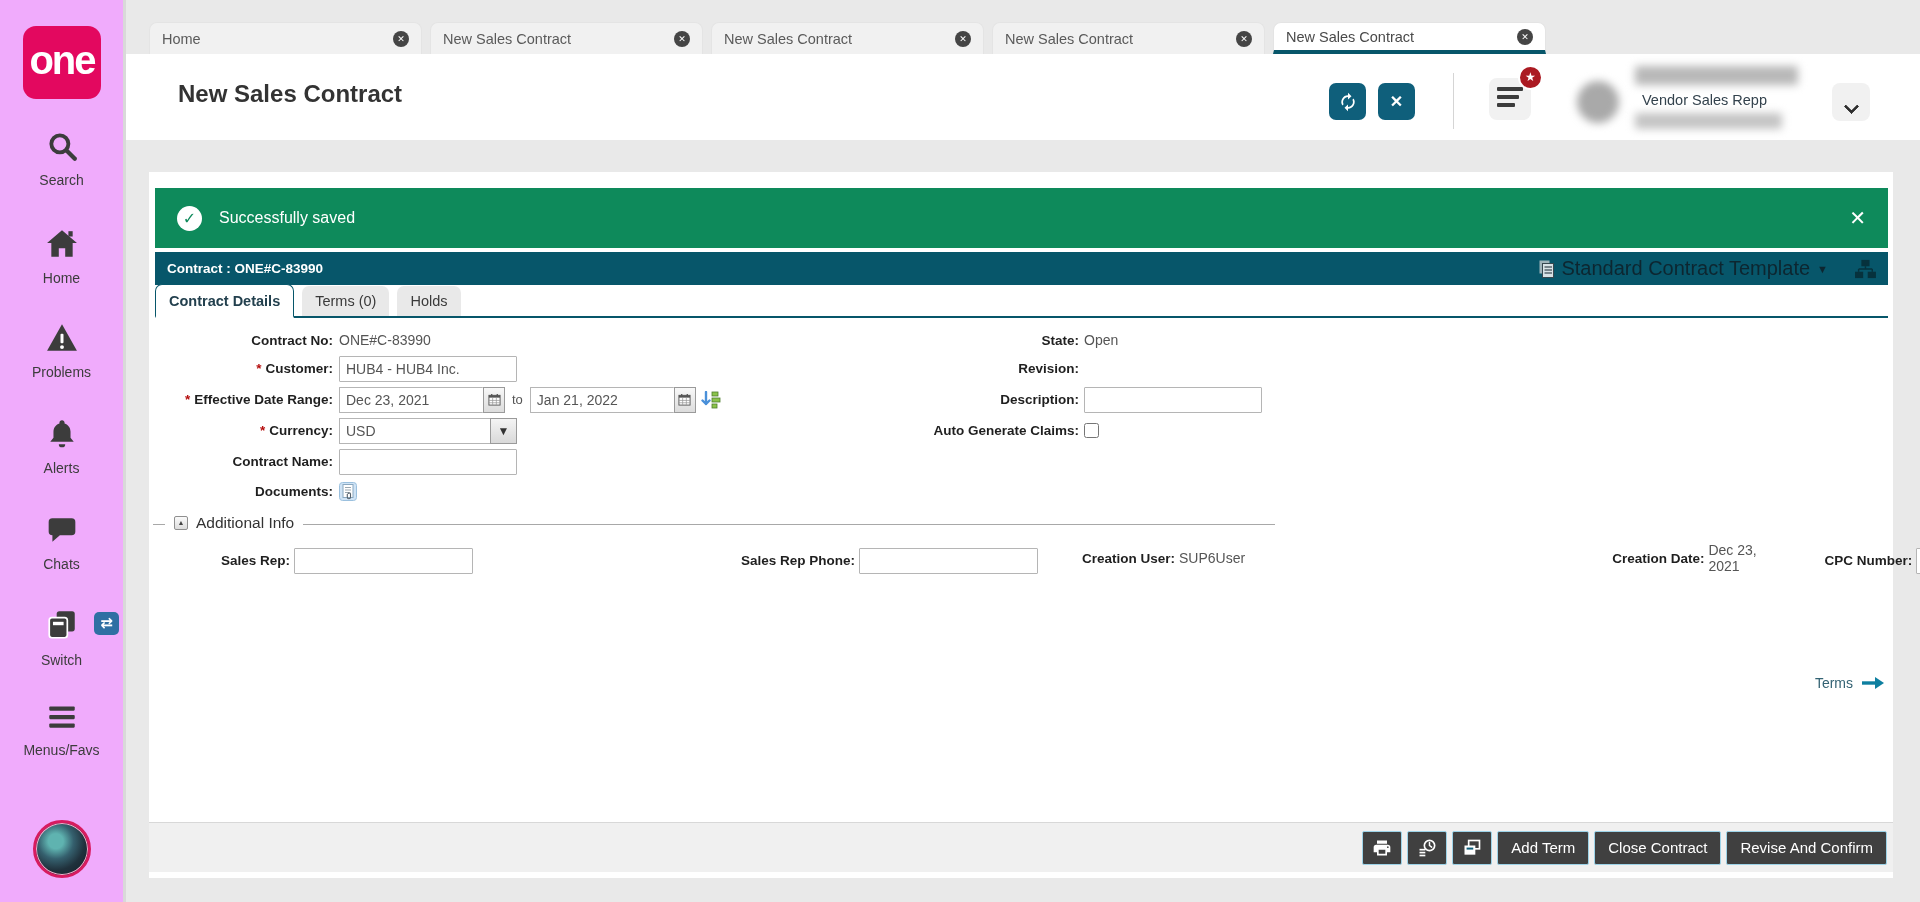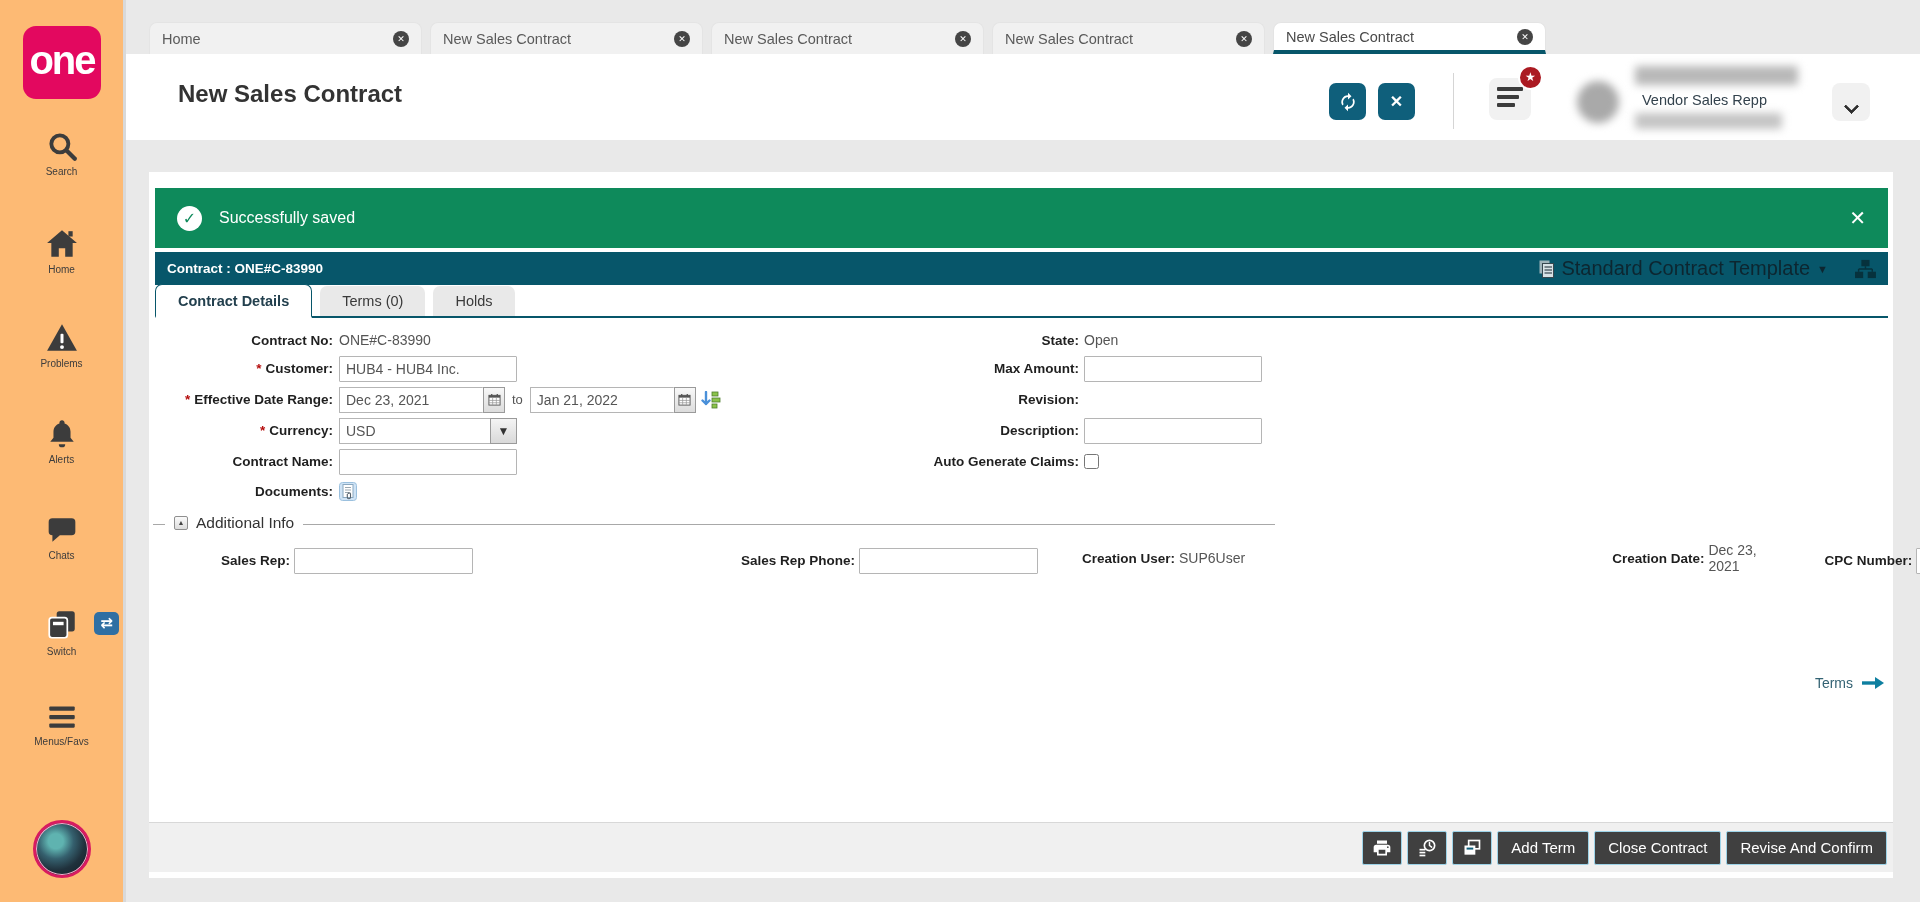--- a/index.html
+++ b/index.html
@@ -3,27 +3,27 @@
 <meta charset="utf-8">
 <style>
   * { margin:0; padding:0; box-sizing:border-box; }
   html,body { width:1920px; height:902px; }
   body {
     font-family:"Liberation Sans","DejaVu Sans",sans-serif;
     background:#e9e9e9; position:relative; overflow:hidden; color:#333;
   }
   
   .sidebar { position:absolute; left:0; top:0; width:126px; height:902px;
-    background:#fdba74; border-right:3px solid #d9d9d9; z-index:5; }
+    background:#f0abfc; border-right:3px solid #d9d9d9; z-index:5; }
   .logo { position:absolute; left:23px; top:26px; width:78px; height:73px;
     background:#e3085f; border-radius:13px; display:flex; align-items:center; justify-content:center;
     color:#fff; font-size:40px; font-weight:700; letter-spacing:-2px; padding-bottom:4px; }
   .nav-item { position:absolute; width:123px; text-align:center; cursor:pointer; }
   .nav-item svg { display:block; margin:0 auto; }
-  .nav-label { font-size:10px; color:#3c3c3c; margin-top:4px; }
+  .nav-label { font-size:14px; color:#3c3c3c; margin-top:10px; }
   .switch-badge { position:absolute; left:94px; top:612px; width:25px; height:23px;
     background:#2f6fa3; border-radius:5px; color:#fff; font-size:15px; line-height:22px;
     text-align:center; font-weight:bold; }
   .side-avatar { position:absolute; left:33px; top:820px; width:58px; height:58px; border-radius:50%;
     border:3px solid #d81b60;
     background:radial-gradient(circle at 38% 35%, #5fb3b0 0 16%, #35606e 38%, #20313c 62%, #101d26 100%);
     box-shadow:0 0 0 1px #f3b1cc inset; }
   
   .main { position:absolute; left:126px; top:0; width:1794px; height:902px; }
   
@@ -71,21 +71,21 @@
   .contract-bar { position:absolute; left:6px; top:80px; width:1733px; height:33px; background:#07566a;
     display:flex; align-items:center; padding:0 12px; }
   .contract-title { color:#fff; font-size:13.5px; font-weight:700; }
   .template-area { margin-left:auto; display:flex; align-items:center; gap:7px; }
   .template-label { font-size:20px; color:#0d2630; }
   .template-caret { font-size:11px; color:#0d2630; }
   .hier-icon { margin-left:26px; }
   
   .subtabs { position:absolute; left:6px; top:113px; width:1733px; height:33px;
     border-bottom:2px solid #07566a; display:flex; align-items:flex-end; }
-  .subtab { height:30px; display:flex; align-items:center; padding:0 22px; margin-right:8px;
+  .subtab { height:30px; display:flex; align-items:center; padding:0 13px; margin-right:8px;
     background:#e9e9e9; border-radius:7px 7px 0 0; font-size:14.5px; color:#3a3a3a; cursor:pointer; }
   .subtab.active { background:#fff; border:1px solid #07566a; border-bottom:2px solid #fff;
     margin-bottom:-2px; height:34px; font-weight:700; color:#23404e; }
   
   .fcol { position:absolute; display:flex; flex-direction:column; }
   .fcol-left { left:0; top:155px; width:780px; }
   .fcol-right { left:600px; top:155px; width:740px; }
   .frow { display:flex; align-items:center; }
   .h24{height:26px;} .h31{height:31px;} .h28{height:29px;}
   .flabel { text-align:right; font-size:13.5px; font-weight:700; color:#1f1f1f; flex:none; }
@@ -379,26 +379,20 @@
 
     <div class="fcol fcol-right">
       <div class="frow h24">
         <div class="flabel flabel-r">
           <span>State:</span>
         </div>
         <div class="fvalue">Open</div>
       </div>
       <div class="frow h31">
         <div class="flabel flabel-r">
-          <span>Max Amount:</span>
-        </div>
-        <input class="tinput w178" value="" style="">
-      </div>
-      <div class="frow h31">
-        <div class="flabel flabel-r">
           <span>Revision:</span>
         </div>
         <div class="fvalue"></div>
       </div>
       <div class="frow h31">
         <div class="flabel flabel-r">
           <span>Description:</span>
         </div>
         <input class="tinput w178" value="" style="">
       </div>

